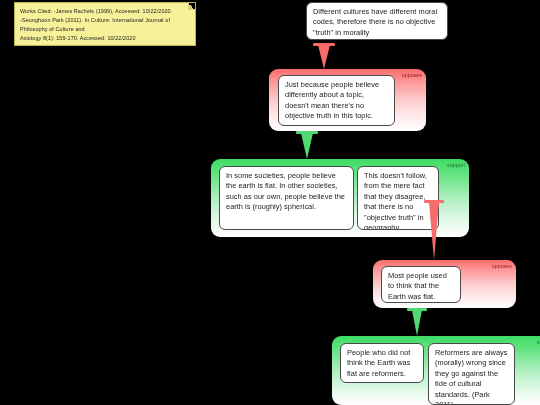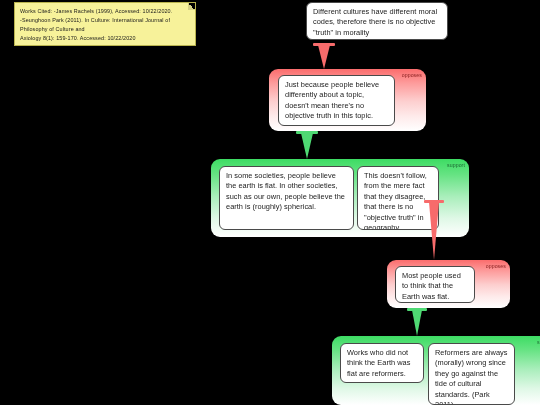--- a/index.html
+++ b/index.html
@@ -158,27 +158,27 @@
   <div class="panel-badge">support</div>
   <div class="claim" style="left:146px; top:7px; width:82px; height:64px;">This doesn't follow, from the mere fact that they disagree, that there is no "objective truth" in geography.</div>
   <div class="claim" style="left:8px; top:7px; width:135px; height:64px;">In some societies, people believe the earth is flat. In other societies, such as our own, people believe the earth is (roughly) spherical.</div>
 </div>
 
 <div class="connector red" style="left:424px; top:200px; width:20px; height:60px;">
   <div class="cap"></div>
   <div class="stem" style="border-left-width:5.5px; border-right-width:5.5px; border-top-width:58px; border-top-color:#f76b6b;"></div>
 </div>
 
-<div class="panel red" style="left:368px; top:260px; width:123px; height:48px;text-decoration:underline;">
+<div class="panel red" style="left:354px; top:260px; width:143px; height:48px;text-decoration:underline;">
   <div class="panel-badge">opposes</div>
   <div class="claim" style="left:8px; top:6px; width:80px; height:37px;">Most people used to think that the Earth was flat.</div>
 </div>
 
 <div class="connector green" style="left:407px; top:308px; width:20px; height:28px;">
   <div class="cap"></div>
   <div class="stem" style="border-left-width:5.5px; border-right-width:5.5px; border-top-width:26px; border-top-color:#4fd973;"></div>
 </div>
 
 <div class="panel green" style="left:313px; top:336px; width:227px; height:69px;">
   <div class="panel-badge">support</div>
-  <div class="claim" style="left:8px; top:7px; width:84px; height:40px;">Works who did not think the Earth was flat are reformers.</div>
+  <div class="claim" style="left:8px; top:7px; width:84px; height:40px;">People who did not think the Earth was flat are reformers.</div>
   <div class="claim" style="left:96px; top:7px; width:87px; height:62px;">Reformers are always (morally) wrong since they go against the tide of cultural standards. (Park 2011)</div>
 </div>
 
 </body></html>

